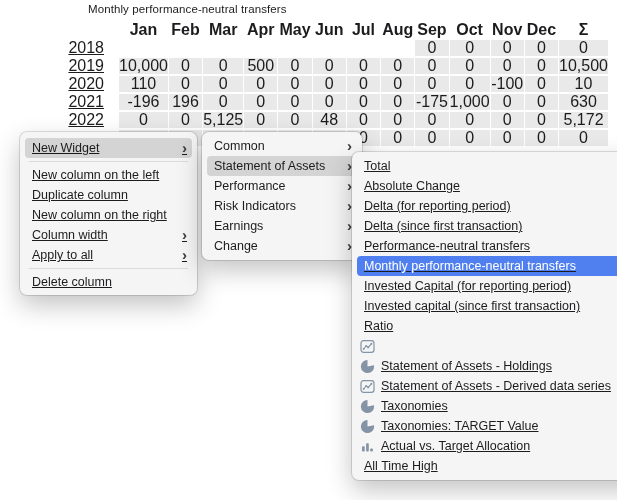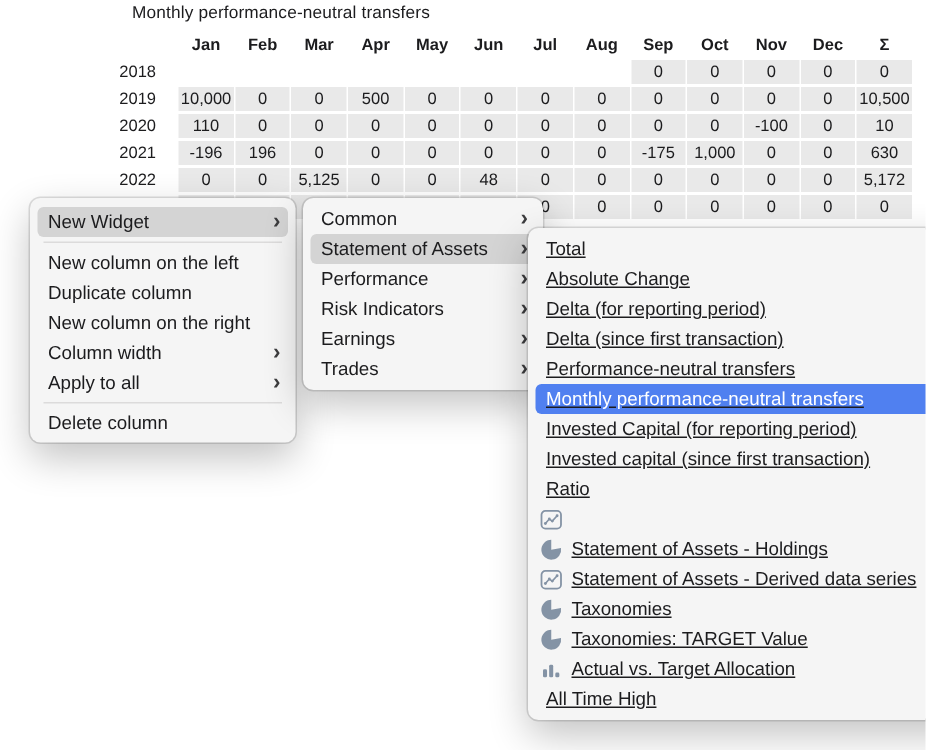--- a/index.html
+++ b/index.html
@@ -11,35 +11,35 @@
   }
   
   #table-title{
     position:absolute;left:88px;top:3px;
     font-size:11.5px;letter-spacing:.1px;
   }
   #ptable{
     position:absolute;left:4px;top:22px;width:604px;
     display:grid;grid-template-columns:114px repeat(13,1fr);
     row-gap:2px;column-gap:1px;
-    font-size:11px;
+    font-size:16px;
   }
   .hcell{height:16px;line-height:16px;text-align:center;font-weight:600;}
-  .ycell{height:16px;line-height:16px;text-align:right;padding-right:14px;}
+  .ycell{height:16px;line-height:16px;text-align:right;padding-right:14px;text-decoration:underline;}
   .cell{height:16px;line-height:16px;text-align:center;background:var(--cellbg,#e9e9e9);}
   .cell.blank{background:transparent;}
   
   .menu{
     position:absolute;
     background:var(--menubg,#f5f5f5);
     border-radius:7px;
     box-shadow:0 0 0 1px rgba(0,0,0,0.13), 0 10px 26px rgba(0,0,0,0.24);
     font-size:12.5px;
   }
-  #menu-0{left:20px;top:132px;width:177px;padding:6px 0 3px 0;}
+  #menu-0{left:20px;top:132px;width:177px;padding:6px 0 3px 0;text-decoration:underline;}
   #menu-1{left:202px;top:132px;width:160px;padding:4px 0;}
   #menu-2{left:352px;top:152px;width:304px;padding:4px 0;text-decoration:underline;}
   .mi{
     height:20px;display:flex;align-items:center;
     padding:0 10px 0 12px;white-space:nowrap;
   }
   .mi .lbl{flex:1;line-height:20px;}
   .mi.hl{margin:0 5px;padding:0 5px 0 7px;border-radius:4px;}
   .mi.hl-gray{background:var(--selgray,#d4d4d4);}
   .mi.hl-blue{background:var(--selblue,#5080f0);color:#ffffff;}
@@ -200,21 +200,21 @@
     </div>
     <div class="mi">
       <span class="lbl">Risk Indicators</span>
       <span class="chev">›</span>
     </div>
     <div class="mi">
       <span class="lbl">Earnings</span>
       <span class="chev">›</span>
     </div>
     <div class="mi">
-      <span class="lbl">Trades</span>
+      <span class="lbl">Change</span>
       <span class="chev">›</span>
     </div>
   </div>
 <div class="menu" id="menu-2">
     <div class="mi">
       <span class="lbl">Total</span>
     </div>
     <div class="mi">
       <span class="lbl">Absolute Change</span>
     </div>

